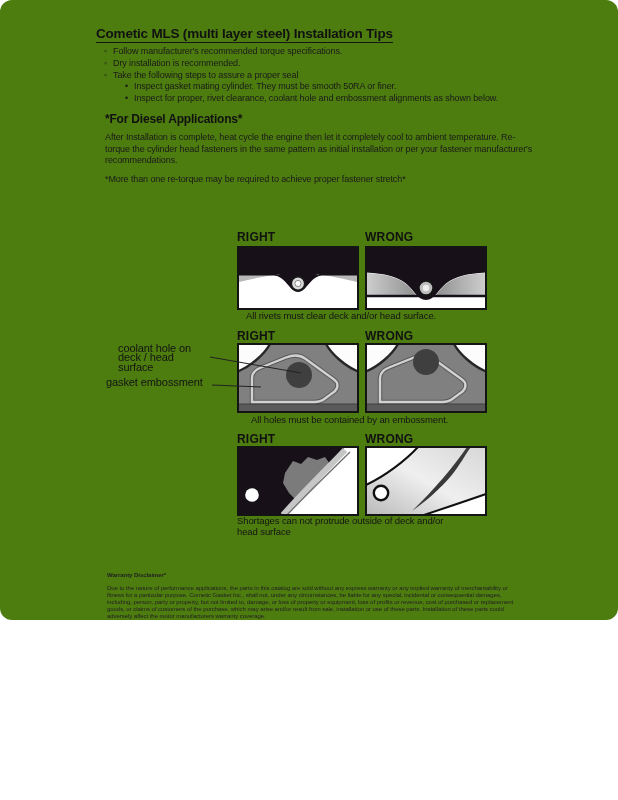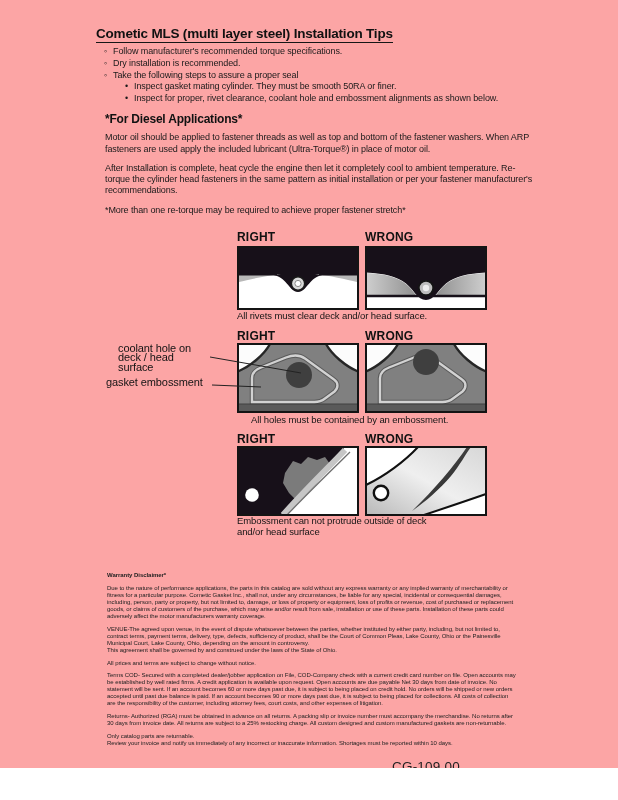--- a/index.html
+++ b/index.html
@@ -1,17 +1,17 @@
 <!DOCTYPE html>
 <html><head>
 <meta charset="utf-8">
 <style>
   html,body{margin:0;padding:0;background:#ffffff;}
-  .page{position:relative;width:618px;height:768px;background:#fca5a5;overflow:hidden;
-        font-family:"Liberation Sans","DejaVu Sans",sans-serif;color:#1a1a1a;}
+  .page{position:relative;width:618px;height:620px;background:#4d7c0f;overflow:hidden;
+        font-family:"Liberation Sans","DejaVu Sans",sans-serif;color:#1a1a1a;border-radius:12px;}
 
   .title{position:absolute;left:96px;top:26px;font-size:13.5px;font-weight:bold;
          letter-spacing:-0.2px;color:#111;border-bottom:1.6px solid #161616;padding-bottom:1px;}
 
   .tips{position:absolute;left:104px;top:46px;font-size:9px;line-height:11.8px;letter-spacing:-0.1px;}
   .tip{position:relative;white-space:nowrap;}
   .tip.l1{padding-left:9px;}
   .tip.l1::before{content:"\25E6";position:absolute;left:0;top:0;font-size:9px;}
   .tip.l2{margin-left:21px;padding-left:9px;}
   .tip.l2::before{content:"\2022";position:absolute;left:0;top:-0.5px;font-size:9px;}
@@ -46,21 +46,20 @@
   <div class="tips">
     <div class="tip l1">Follow manufacturer's recommended torque specifications.</div>
     <div class="tip l1">Dry installation is recommended.</div>
     <div class="tip l1">Take the following steps to assure a proper seal</div>
     <div class="tip l2">Inspect gasket mating cylinder.  They must be smooth 50RA or finer.</div>
     <div class="tip l2">Inspect for proper, rivet clearance, coolant hole and embossment alignments as shown below.</div>
   </div>
 
   <div class="diesel">
     <div class="hd">*For Diesel Applications*</div>
-    <p>Motor oil should be applied to fastener threads as well as top and bottom of the fastener washers. When ARP fasteners are used apply the included lubricant (Ultra-Torque®) in place of motor oil.</p>
     <p>After Installation is complete, heat cycle the engine then let it completely cool to ambient temperature. Re-torque the cylinder head fasteners in the same pattern as initial installation or per your fastener manufacturer's recommendations.</p>
     <p>*More than one re-torque may be required to achieve proper fastener stretch*</p>
   </div>
 
   <div class="dg-label" style="left:237px;top:230px">RIGHT</div>
   <div class="dg-label" style="left:365px;top:230px">WRONG</div>
 
   <div class="dg-box" style="left:237px;top:246px;height:64px">
     <svg width="122" height="64" viewBox="0 0 122 64">
       <rect x="0" y="0" width="122" height="64" fill="#ffffff"></rect>
@@ -90,21 +89,21 @@
       <path d="M1,1 H121 V26.5 C102,27.5 90,30.5 81,37.5 C73.5,43.5 69.5,54 61,54 C52.5,54 48.5,43.5 41,37.5 C32,30.5 20,27.5 1,26.5 Z" fill="#171019"></path>
       <path d="M2,27 C20,28 32,31 41,38 C46,42 49,46.5 51,49.5 L2,49.5 Z" fill="url(#gw1)"></path>
       <path d="M120,27 C102,28 90,31 81,38 C76,42 73,46.5 71,49.5 L120,49.5 Z" fill="url(#gw2)"></path>
       <path d="M1,50 H121" stroke="#171019" stroke-width="2.4"></path>
       <circle cx="61" cy="42" r="7.2" fill="#bdbdbd" stroke="#141414" stroke-width="1.8"></circle>
       <circle cx="61" cy="42" r="3.2" fill="#ededed"></circle>
       <rect x="1" y="1" width="120" height="62" fill="none" stroke="#141414" stroke-width="2"></rect>
     </svg>
   </div>
 
-  <div class="dg-caption" style="left:237px;top:311px">All rivets must clear deck and/or head surface.</div>
+  <div class="dg-caption" style="left:246px;top:311px">All rivets must clear deck and/or head surface.</div>
 
   <div class="dg-label" style="left:237px;top:329px">RIGHT</div>
   <div class="dg-label" style="left:365px;top:329px">WRONG</div>
 
   <div class="ann" style="left:118px;top:344px;width:92px">
     <div>coolant hole on</div>
     <div>deck / head surface</div>
   </div>
   <div class="ann" style="left:106px;top:378px;width:104px">gasket embossment</div>
 
@@ -178,21 +177,21 @@
       <rect x="0" y="0" width="122" height="70" fill="#ffffff"></rect>
       <path d="M53,1 H121 V48 C98,56 77,63 59,69 L1,69 L1,39 C20,30 40,15 53,1 Z" fill="url(#gb)"></path>
       <path d="M53,1 C40,15 20,30 1,39" fill="none" stroke="#101010" stroke-width="2"></path>
       <path d="M121,48 C98,56 77,63 59,69" fill="none" stroke="#101010" stroke-width="2"></path>
       <path d="M102,1 C89,20 69,44 47,65 C60,56 74,44 86,30 C95,19 100,9 106,1 Z" fill="url(#gc)"></path>
       <circle cx="16" cy="47" r="7.2" fill="#ffffff" stroke="#101010" stroke-width="2.4"></circle>
       <rect x="1" y="1" width="120" height="68" fill="none" stroke="#141414" stroke-width="2"></rect>
     </svg>
   </div>
 
-  <div class="dg-caption" style="left:237px;top:516px;width:212px">Embossment can not protrude outside of deck and/or head surface</div>
+  <div class="dg-caption" style="left:237px;top:516px;width:212px">Shortages can not protrude outside of deck and/or head surface</div>
 
   <div class="warranty">
     <div class="hd">Warranty Disclaimer*</div>
     <p>Due to the nature of performance applications, the parts in this catalog are sold without any express warranty or any implied warranty of merchantability or fitness for a particular purpose.  Cometic Gasket Inc., shall not, under any circumstances, be liable for any special, incidental or consequential damages, including, person, party or property, but not limited to, damage, or loss of property or equipment, loss of profits or revenue, cost of purchased or replacement goods, or claims of customers of the purchase, which may arise and/or result from sale, installation or use of these parts.  Installation of these parts could adversely affect the motor manufacturers warranty coverage.</p>
     <p class="tight">VENUE-The agreed upon venue, in the event of dispute whatsoever between the parties, whether instituted by either party, including, but not limited to, contract terms, payment terms, delivery, type, defects, sufficiency of product, shall be the Court of Common Pleas, Lake County, Ohio or the Painesville Municipal Court, Lake County, Ohio, depending on the amount in controversy.</p>
     <p>This agreement shall be governed by and construed under the laws of the State of Ohio.</p>
     <p>All prices and terms are subject to change without notice.</p>
     <p>Terms COD- Secured with a completed dealer/jobber application on File, COD-Company check with a current credit card number on file.  Open accounts may be established by well rated firms.  A credit application is available upon request.  Open accounts are due payable Net 30 days from date of invoice.  No statement will be sent.  If an account becomes 60 or more days past due, it is subject to being placed on credit hold.  No orders will be shipped or new orders accepted until past due balance is paid.  If an account becomes 90 or more days past due, it is subject to being placed for collections.  All costs of collection are the responsibility of the customer, including attorney fees, court costs, and other expenses of litigation.</p>
     <p>Returns- Authorized (RGA) must be obtained in advance on all returns.  A packing slip or invoice number must accompany the merchandise.  No returns after 30 days from invoice date.  All returns are subject to a 25% restocking charge.  All custom designed and custom manufactured gaskets are non-returnable.</p>
     <p class="tight">Only catalog parts are returnable.</p>

